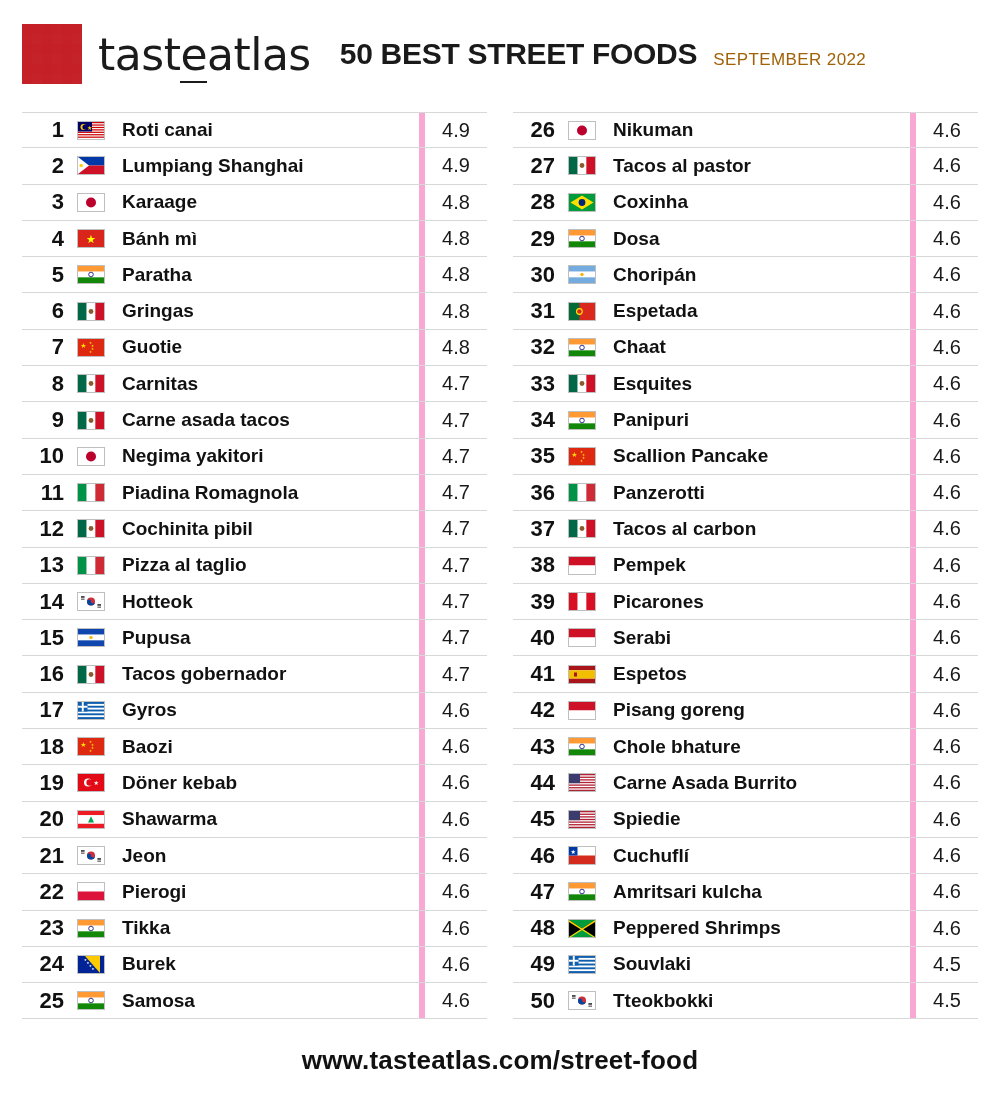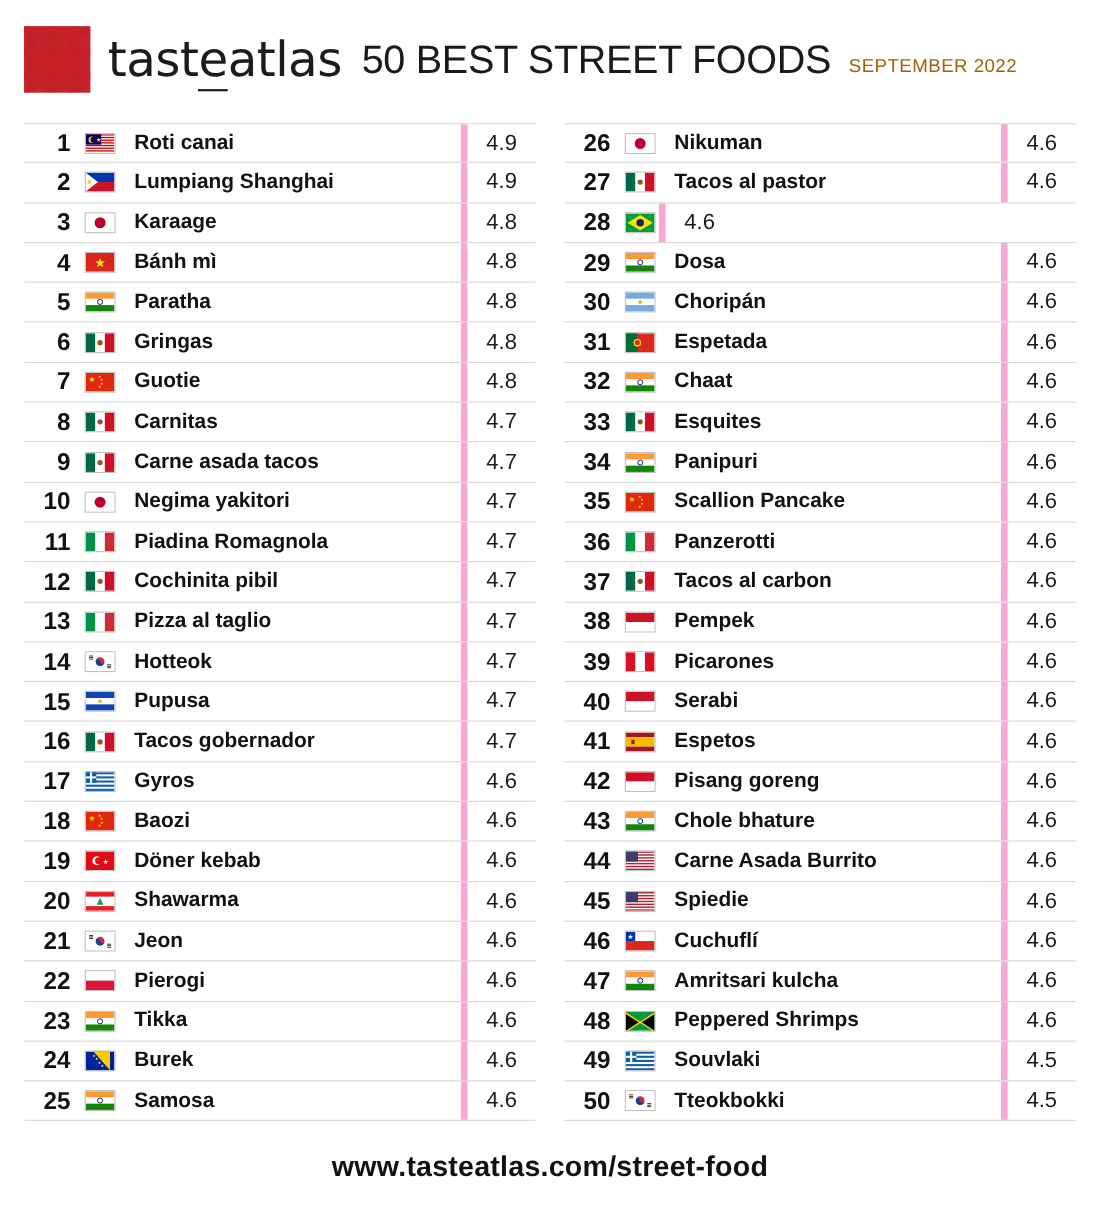--- a/index.html
+++ b/index.html
@@ -52,23 +52,23 @@
     font-weight: 400;
     position: relative;
     white-space: nowrap;
   }
   .brand .u {
     border-bottom: 2px solid #1b1b1b;
     padding-bottom: 1px;
   }
   .title {
     font-family: "Liberation Sans", sans-serif;
-    font-size: 36px;
-    font-weight: 400;
-    margin-left: 18px;
+    font-size: 30px;
+    font-weight: 700;
+    margin-left: 29px;
     letter-spacing: -0.3px;
     white-space: nowrap;
   }
   .date {
     font-family: "Liberation Sans", sans-serif;
     font-size: 17px;
     font-weight: 500;
     letter-spacing: 0.4px;
     margin-left: 16px;
     margin-top: 12px;
@@ -541,20 +541,21 @@
       </div>
       <div class="row">
         <div class="rank">28</div>
         <div class="flag">
           <svg width="26" height="17" viewBox="0 0 26 17">
             <rect width="26" height="17" fill="#009b3a"></rect>
             <path d="M13 1.5 L24.5 8.5 L13 15.5 L1.5 8.5 Z" fill="#fedf00"></path>
             <circle cx="13" cy="8.5" r="3.4" fill="#002776"></circle>
           </svg>
         </div>
+        <div class="name">Coxinha</div>
         <div class="score">4.6</div>
       </div>
       <div class="row">
         <div class="rank">29</div>
         <div class="flag">
           <svg width="26" height="17" viewBox="0 0 26 17">
             <rect width="26" height="5.67" fill="#ff9933"></rect>
             <rect y="5.67" width="26" height="5.67" fill="#fff"></rect>
             <rect y="11.33" width="26" height="5.67" fill="#138808"></rect>
             <circle cx="13" cy="8.5" r="2.3" fill="none" stroke="#000080" stroke-width="0.8"></circle>

